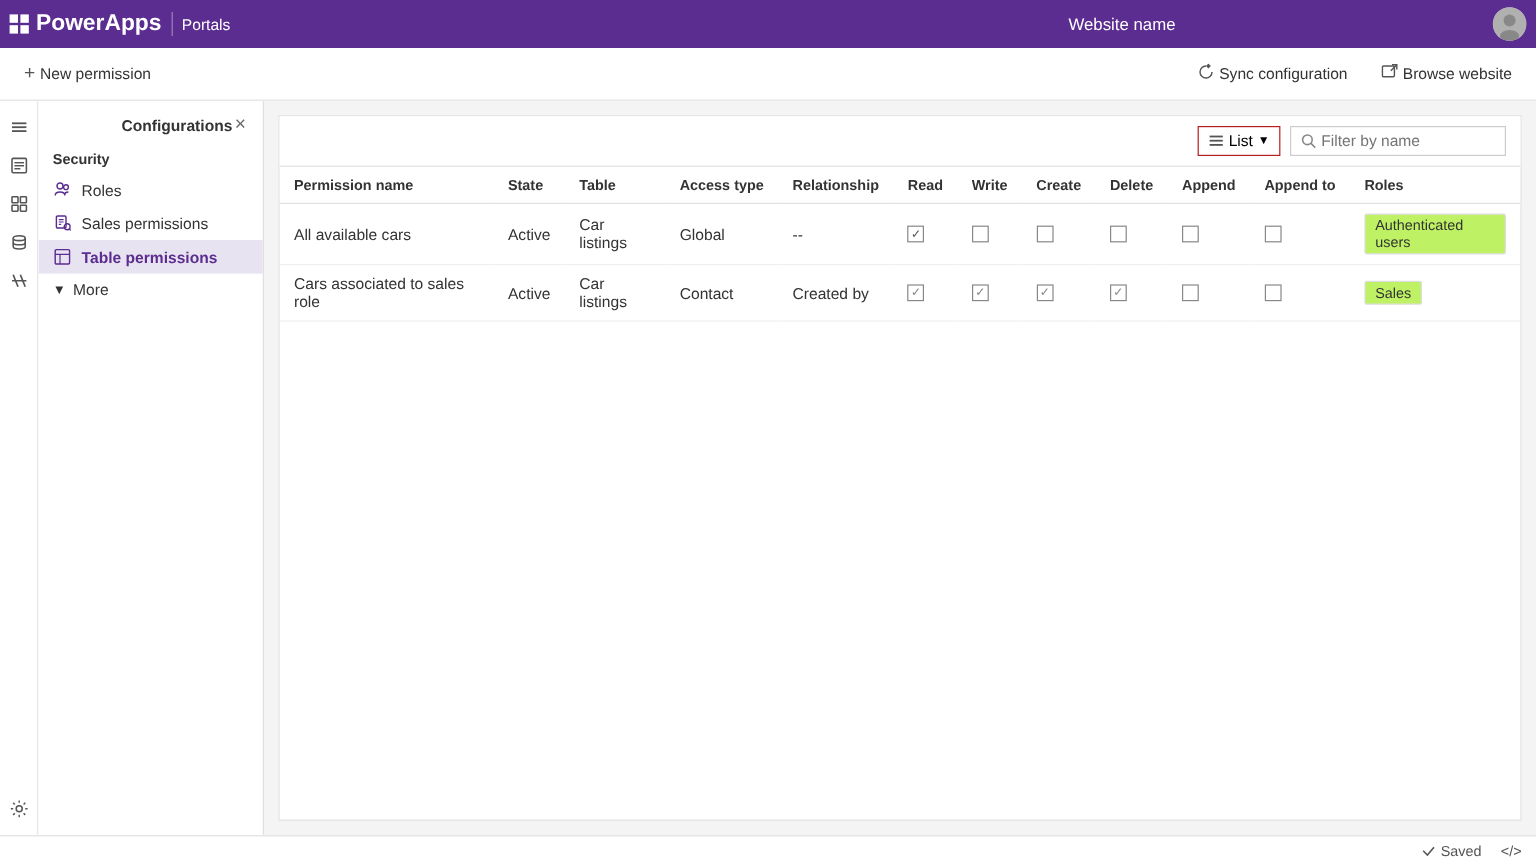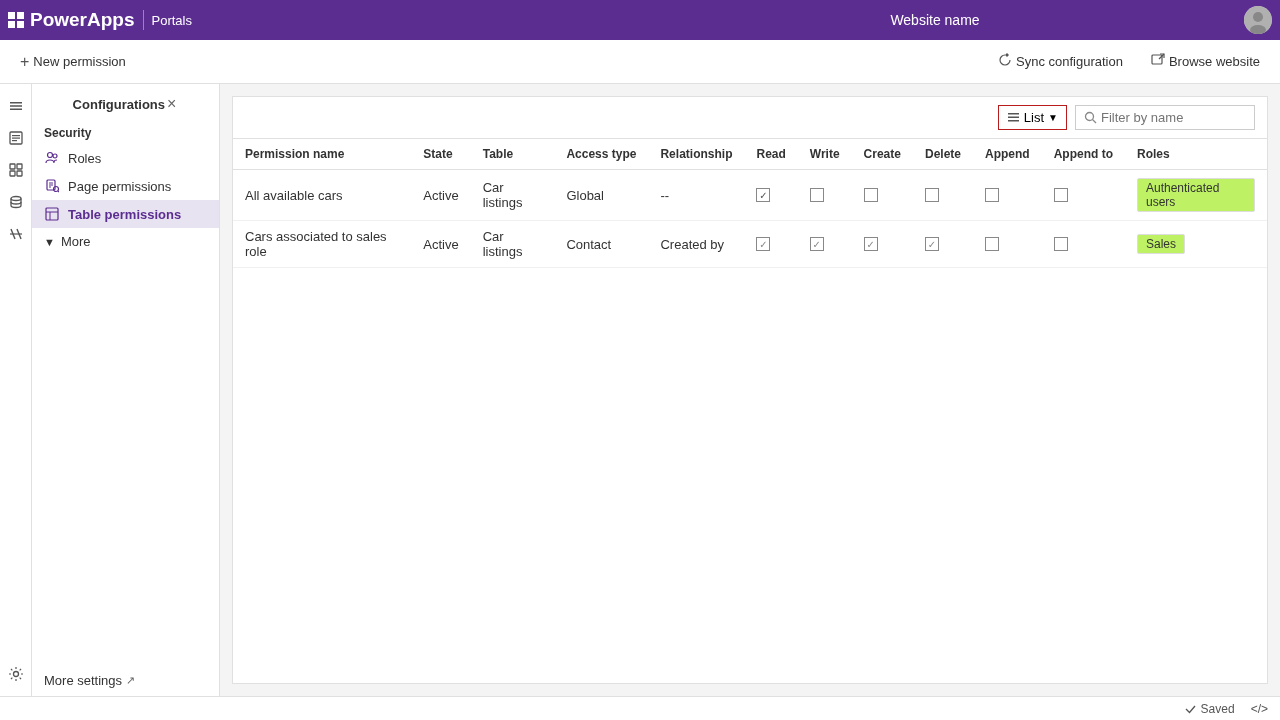--- a/index.html
+++ b/index.html
@@ -82,21 +82,21 @@
     .sidebar {
       width: 188px;
       background: #fff;
       border-right: 1px solid #e0e0e0;
       display: flex;
       flex-direction: column;
       flex-shrink: 0;
       overflow-y: auto;
     }
     .sidebar-header {
-      display: flex; align-items: center; justify-content: center;
+      display: flex; align-items: center; justify-content: flex-end;
       padding: 10px 12px 6px 12px;
     }
     .sidebar-title { font-size: 13px; font-weight: 600; color: #333; }
     .sidebar-close { background: none; border: none; cursor: pointer; color: #666; font-size: 16px; line-height: 1; padding: 2px; }
     .sidebar-section-label { font-size: 12px; color: #333; font-weight: 600; padding: 6px 12px 4px 12px; }
     .sidebar-item {
       display: flex; align-items: center; gap: 8px;
       padding: 6px 12px; cursor: pointer; color: #333; font-size: 13px;
       border-radius: 0;
     }
@@ -315,45 +315,39 @@
 
     <div class="sidebar-item">
       <span class="sidebar-item-icon">
         <svg width="14" height="14" viewBox="0 0 14 14" fill="none" xmlns="http://www.w3.org/2000/svg">
           <rect x="2" y="1" width="8" height="10" rx="1" stroke="#5c2d91" stroke-width="1.2" fill="none"></rect>
           <path d="M4 4 L8 4M4 6 L8 6M4 8 L6 8" stroke="#5c2d91" stroke-width="1"></path>
           <circle cx="11" cy="10" r="2.5" stroke="#5c2d91" stroke-width="1.2" fill="none"></circle>
           <path d="M13 12 L14 13" stroke="#5c2d91" stroke-width="1.2"></path>
         </svg>
       </span>
-      <span>Page permissions</span>
+      <span>Sales permissions</span>
     </div>
 
     <div class="sidebar-item active">
       <span class="sidebar-item-icon">
         <svg width="14" height="14" viewBox="0 0 14 14" fill="none" xmlns="http://www.w3.org/2000/svg">
           <rect x="1" y="1" width="12" height="12" rx="1" stroke="#5c2d91" stroke-width="1.2" fill="none"></rect>
           <line x1="1" y1="5" x2="13" y2="5" stroke="#5c2d91" stroke-width="1"></line>
           <line x1="5" y1="5" x2="5" y2="13" stroke="#5c2d91" stroke-width="1"></line>
         </svg>
       </span>
       <span>Table permissions</span>
     </div>
 
     <div class="sidebar-more">
       <span style="font-size:11px;">▼</span>
       <span>More</span>
     </div>
 
-    <div class="sidebar-bottom">
-      <a class="more-settings-link">
-        <span>More settings</span>
-        <span class="external-icon">↗</span>
-      </a>
-    </div>
   </div>
 
   <div class="content">
     <div class="content-inner">
 
       <div class="table-container">
 
         <div class="table-toolbar">
           <div class="view-toggle">
             <svg width="13" height="13" viewBox="0 0 13 13" fill="none" xmlns="http://www.w3.org/2000/svg">

